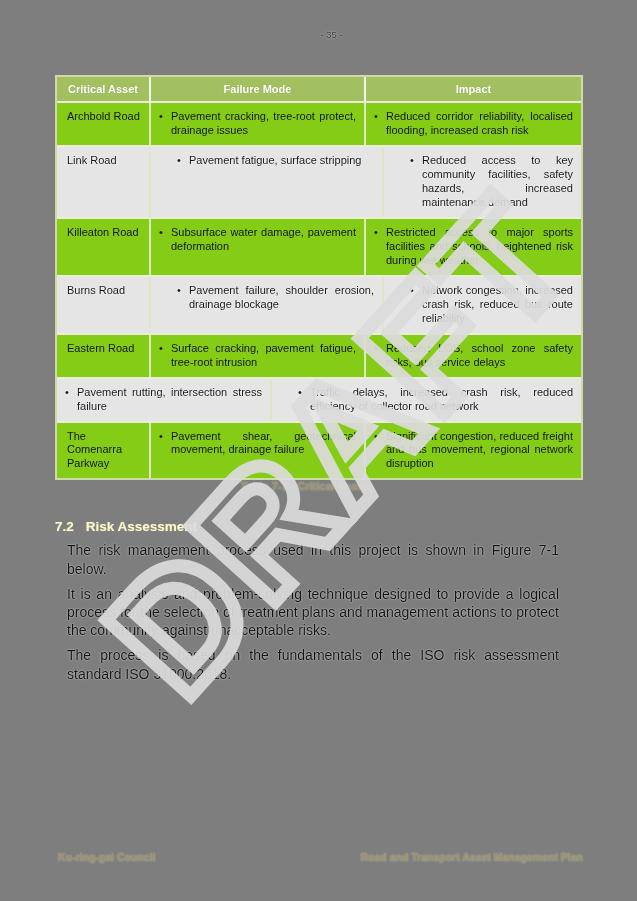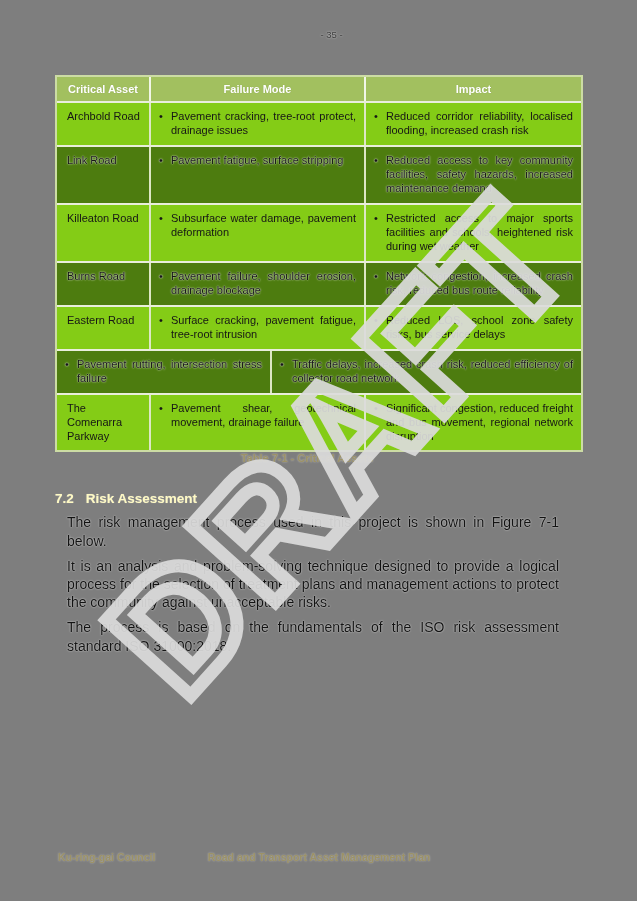--- a/index.html
+++ b/index.html
@@ -29,21 +29,21 @@
     color:#fff;font-weight:bold;font-size:11px;text-align:center;
     padding:6px 4px;box-sizing:border-box;
     border-right:2px solid rgba(255,255,255,.85);
     text-shadow:0 0 1px rgba(90,110,50,.4);
   }
   .th:last-child{border-right:none;}
   .c1{flex:0 0 94px;}
   .c2{flex:0 0 215px;}
   .c3{flex:1 1 auto;}
   .trow{display:flex;background:#84cc16;border-top:2px solid #e9eedb;}
-  .trow.shaded{background:#4d7c0f;}
+  .trow.shaded{background:#e5e5e5;gap:18px;}
   .trow.shaded .cell{text-shadow:0 0 2px rgba(255,255,255,.85),0 0 1px rgba(255,255,255,.6);}
   .cell{
     font-size:11px;color:#161616;line-height:1.27;
     padding:7px 8px;box-sizing:border-box;
     border-right:2px solid #dde7c4;
   }
   .cell:last-child{border-right:none;}
   .cell.asset{padding-left:10px;}
   .bullet-cell{display:flex;align-items:flex-start;}
   .bullet{flex:0 0 12px;line-height:1.27;}
@@ -72,21 +72,21 @@
     text-shadow:0 0 2px rgba(255,255,255,.6),0 0 1px rgba(255,255,255,.45);
   }
 
   
   .footer{
     position:absolute;top:851px;left:55px;width:528px;height:16px;
     font-size:10.5px;font-weight:bold;color:#9c9267;
     text-shadow:0 0 2px rgba(255,255,255,.45);
   }
   .footer-left{position:absolute;left:3px;top:0;}
-  .footer-center{position:absolute;left:0;width:100%;text-align:center;top:0;}
+  .footer-center{position:absolute;left:0;width:100%;text-align:right;top:0;}
 
   
   .watermark{
     position:absolute;inset:0;z-index:30;pointer-events:none;
   }
 </style>
 </head>
 <body>
 
 <div class="page">

